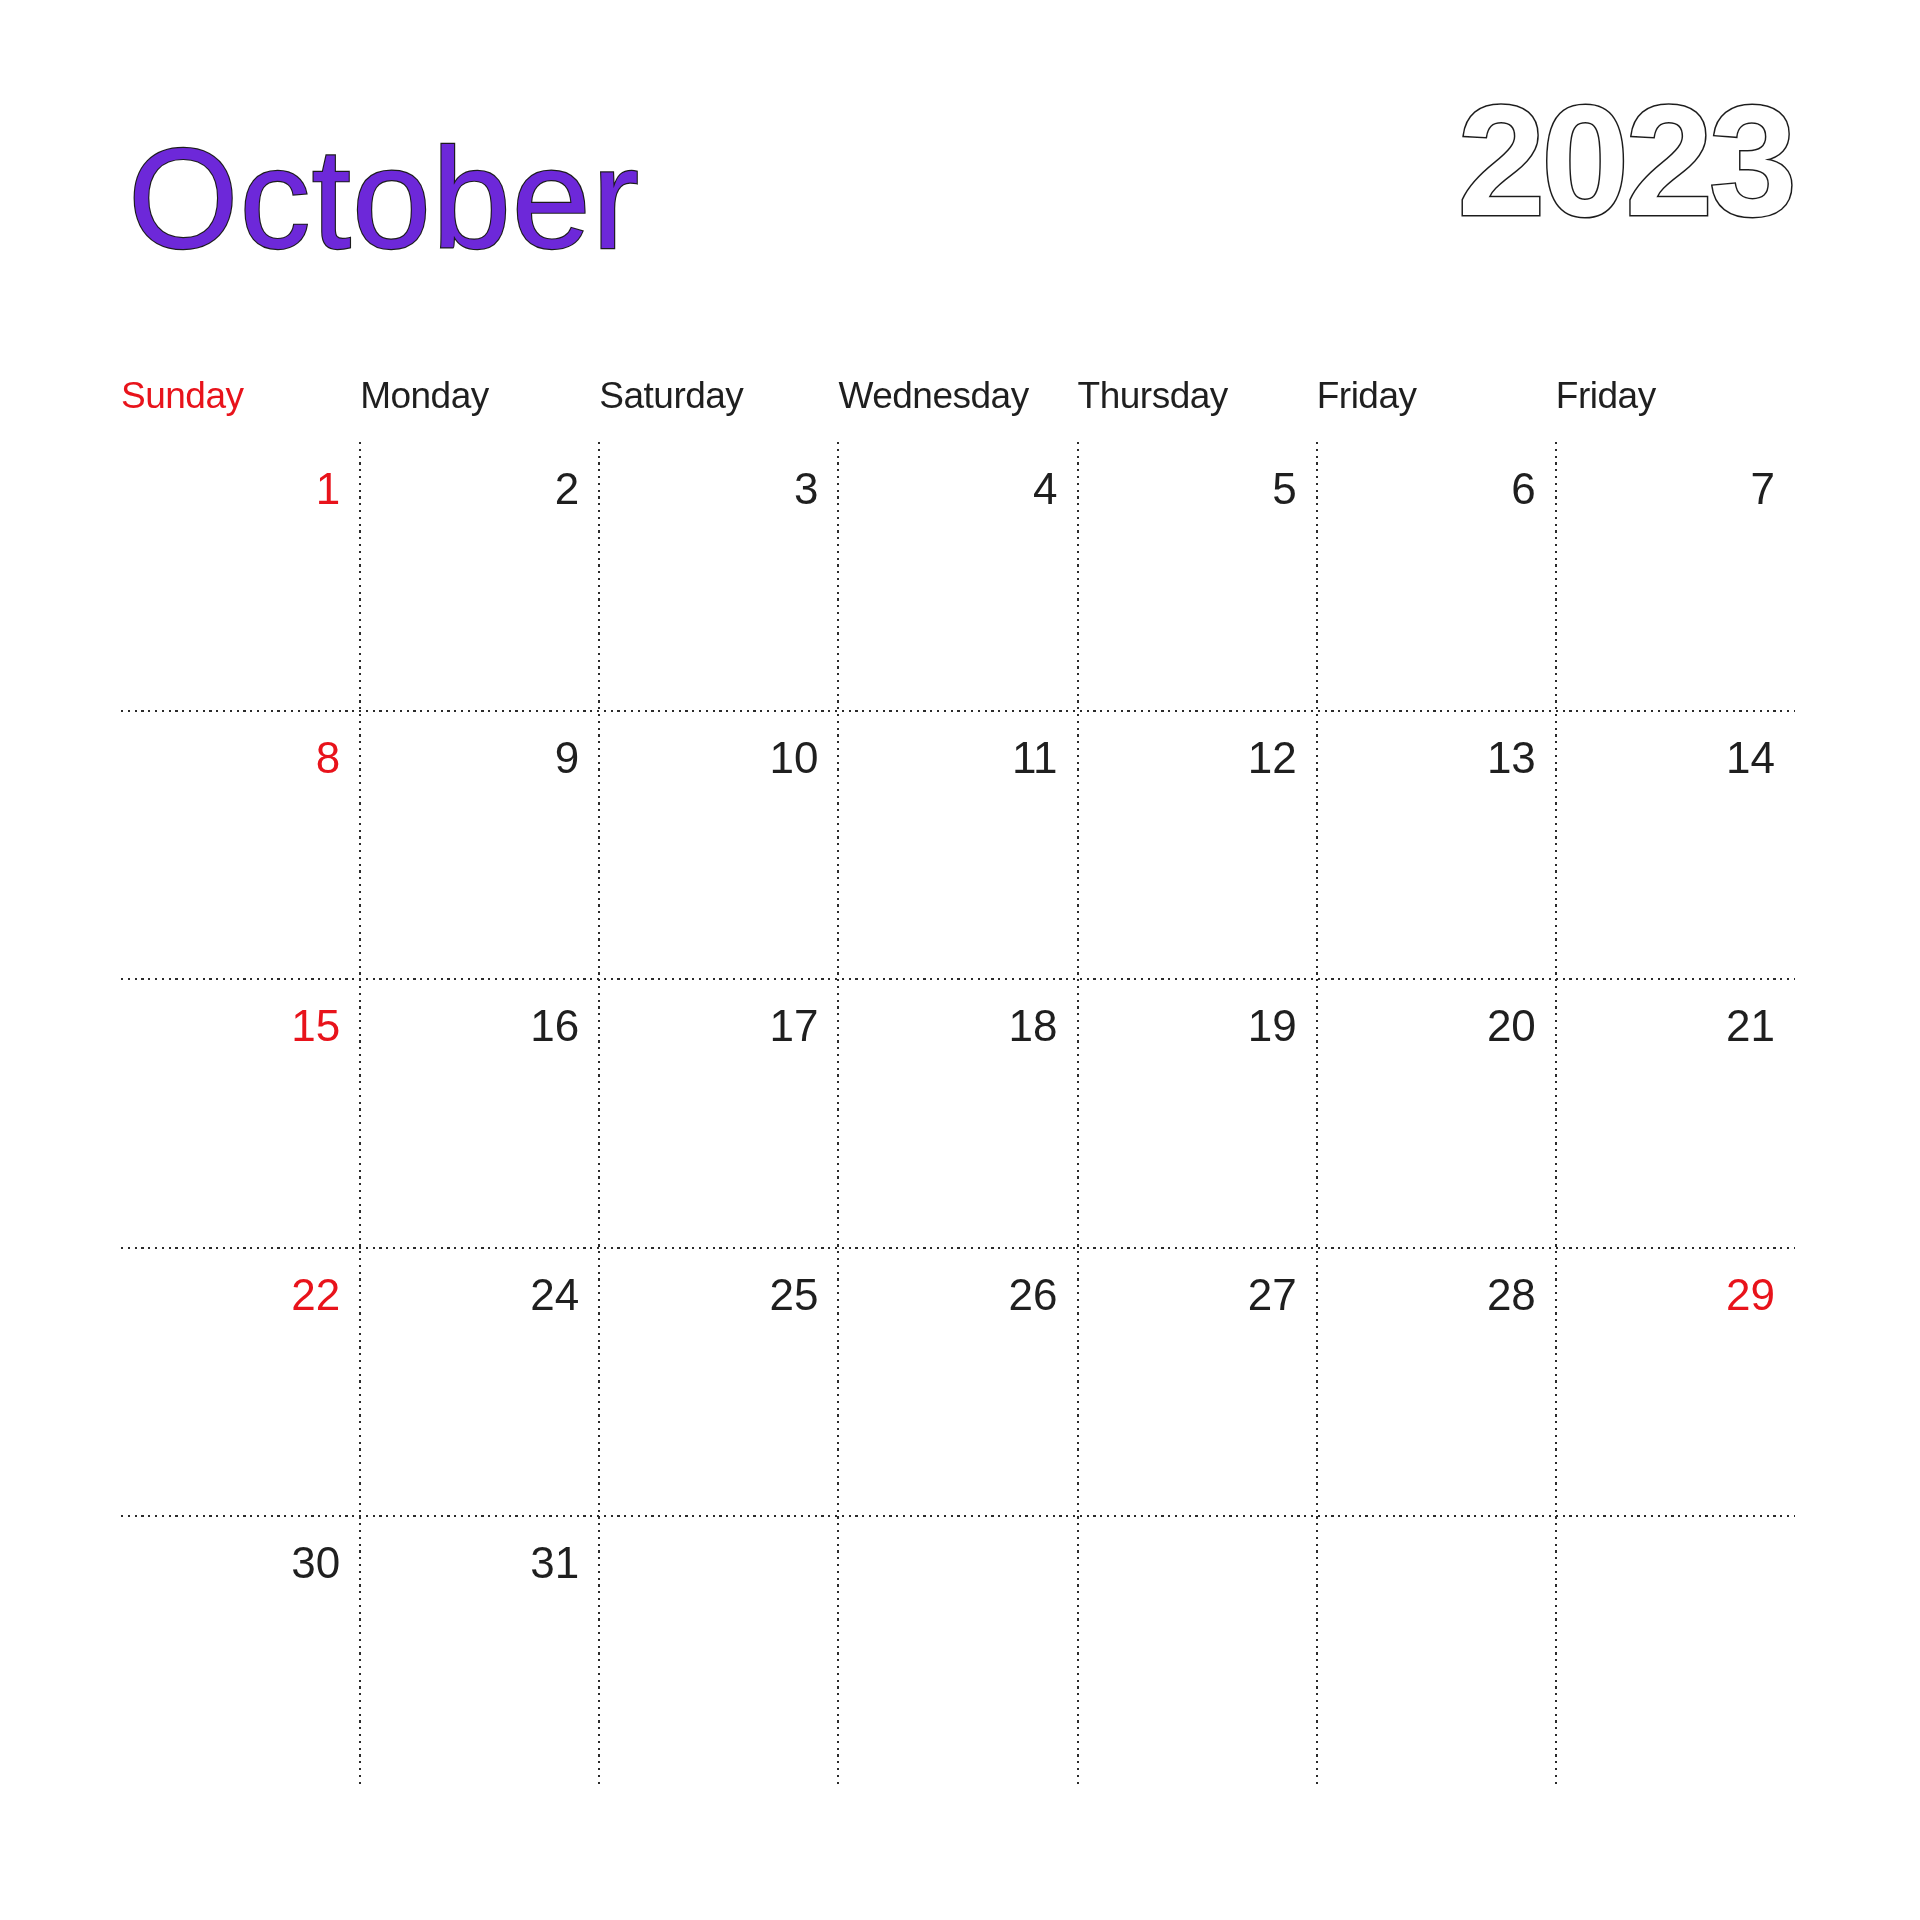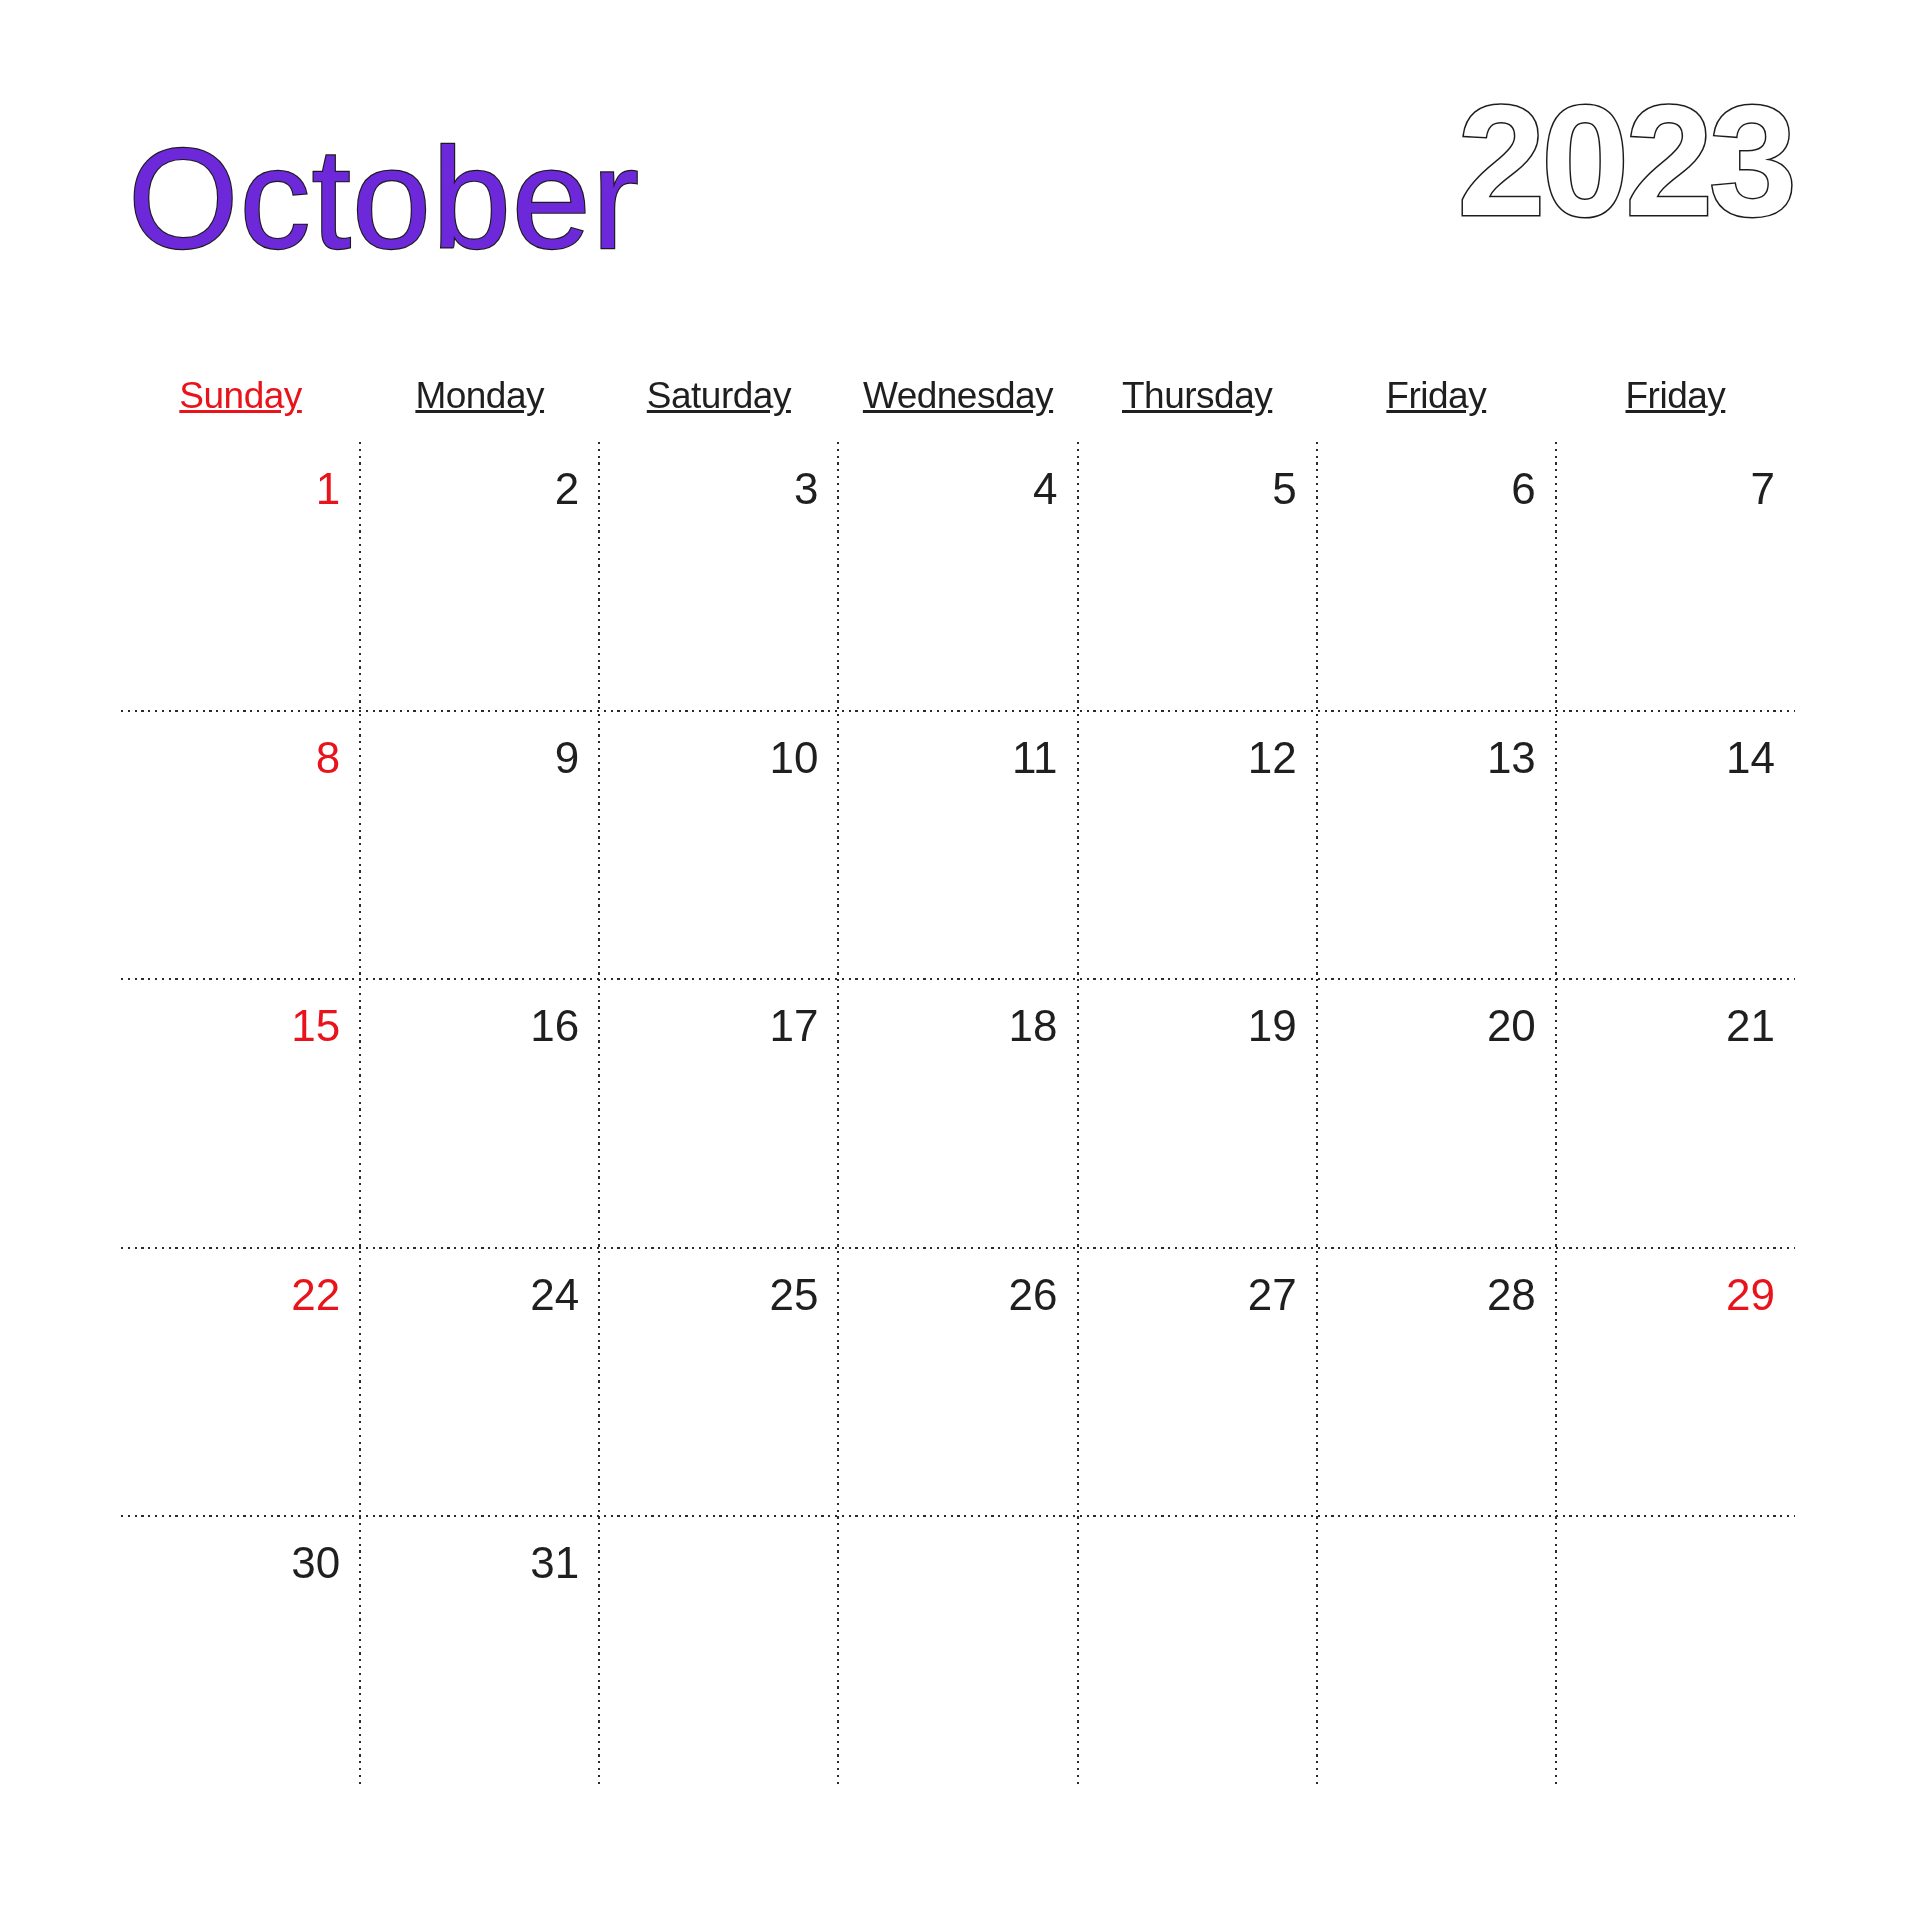--- a/index.html
+++ b/index.html
@@ -44,26 +44,25 @@
   }
   .weekday-row {
     position: absolute;
     left: 121px;
     top: 372px;
     width: 1674px;
     display: grid;
     grid-template-columns: repeat(7, 1fr);
   }
   .wd {
-    text-align: center;
+    text-align: left;
     font-size: 37px;
     line-height: 48px;
     color: var(--text);
     letter-spacing: -0.5px;
-    text-decoration: underline;
   }
   .wd.sun { color: var(--red); }
   .day-grid {
     position: absolute;
     left: 121px;
     top: 442px;
     width: 1674px;
     height: 1343px;
     display: grid;
     grid-template-columns: repeat(7, 1fr);

